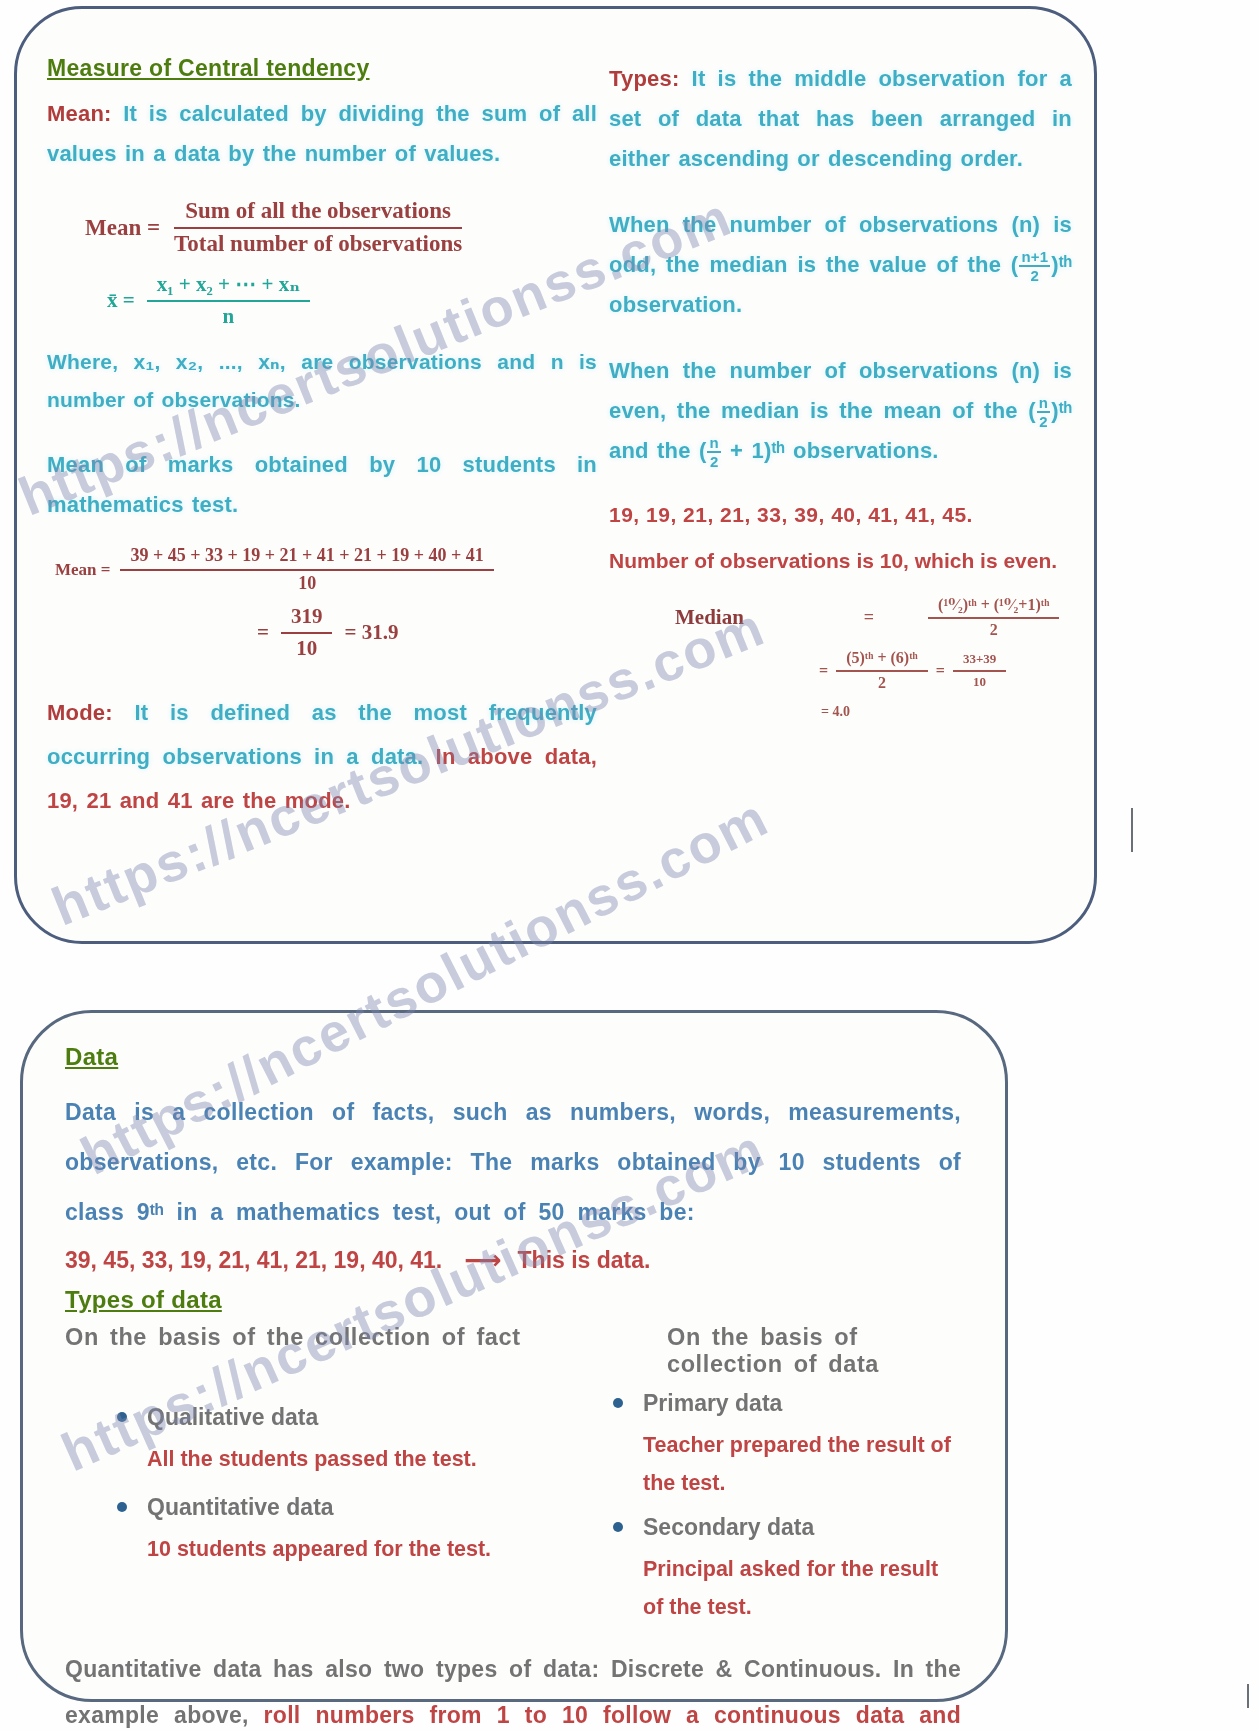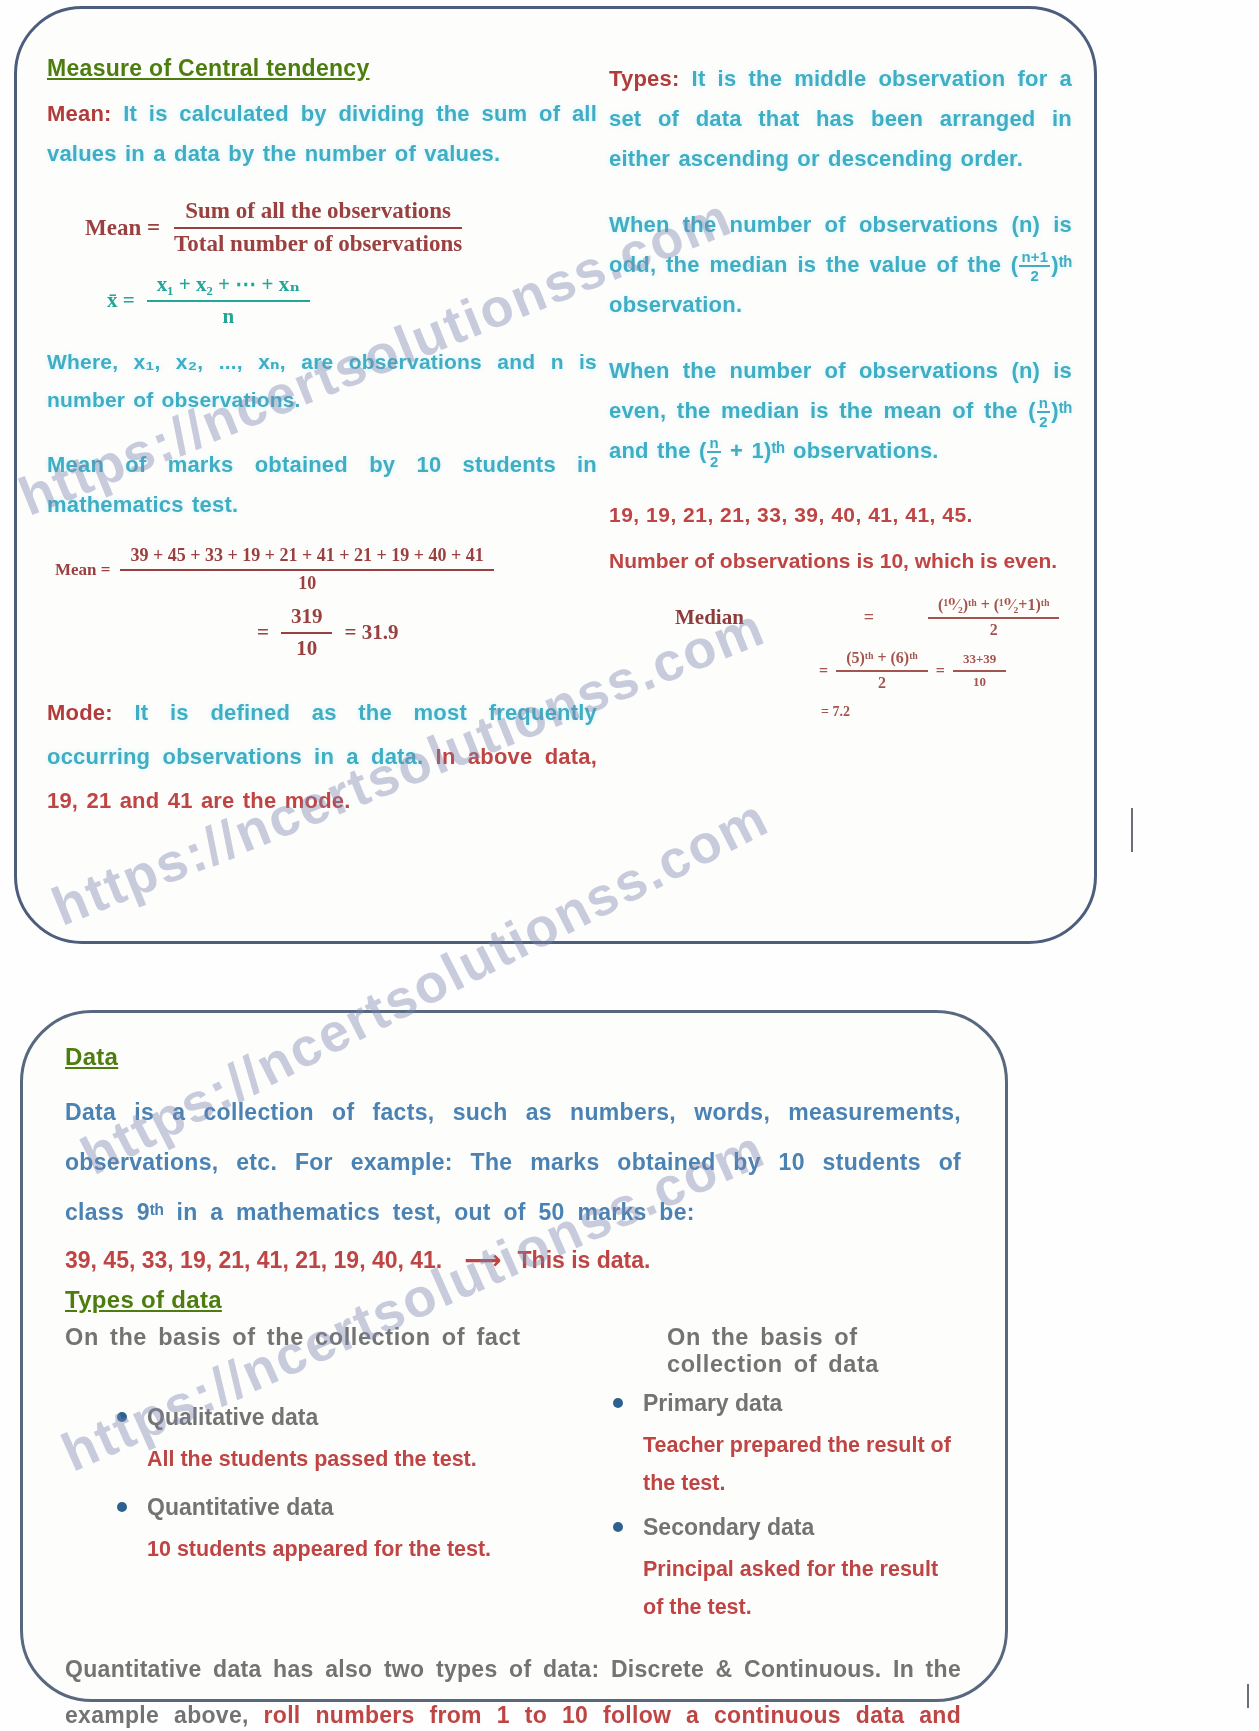--- a/index.html
+++ b/index.html
@@ -182,21 +182,21 @@
           <span class="fn">(5)ᵗʰ +  (6)ᵗʰ</span>
           <span class="fd">2</span>
         </span>
         <span>=</span>
         <span class="bfrac" style="font-size:13px">
           <span class="fn">33+39</span>
           <span class="fd">10</span>
         </span>
       </div>
 
-      <div class="mcalc3 calc-c">= 7.2</div>
+      <div class="mcalc3 calc-c">= 4.0</div>
     </div>
   </div>
 
   <div id="box2" class="note-box">
     <div class="h-red b2-head">Data</div>
 
     <p class="intro">Data is a collection of facts, such as numbers, words, measurements, observations, etc. For example: The marks obtained by 10 students of class 9ᵗʰ in a mathematics test, out of 50 marks be:</p>
 
     <div class="dataline-row dred">
       <span>39, 45, 33, 19, 21, 41, 21, 19, 40, 41.</span>

